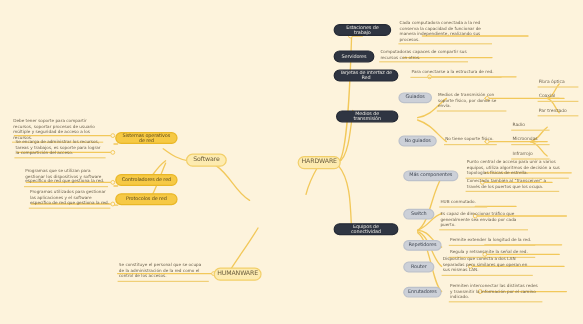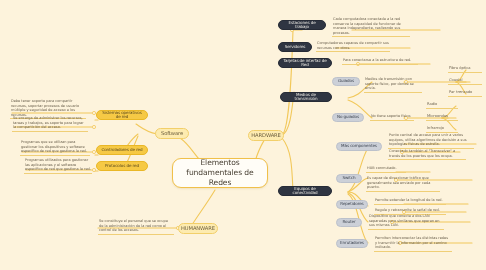--- a/index.html
+++ b/index.html
@@ -185,23 +185,20 @@
       <circle cx="406" cy="118" r="1.6"></circle>
       <circle cx="402" cy="152" r="1.6"></circle>
       <circle cx="396" cy="180" r="1.6"></circle>
       <circle cx="404" cy="212" r="1.6"></circle>
       <circle cx="392" cy="222" r="1.6"></circle>
       <circle cx="400" cy="243" r="1.6"></circle>
       <circle cx="178" cy="228" r="1.6"></circle>
     </g>
   </svg>
 
-  <div class="node root" style="left:172px; top:158px; width:96px; height:30px;">
-    <span>Elementos fundamentales de Redes</span>
-  </div>
 
   <div class="node pill-yellow" style="left:155px; top:128px; width:34px; height:11px;">
     <span>Software</span>
   </div>
 
   <div class="node pill-gold" style="left:96px; top:110px; width:52px; height:10px;">
     <span>Sistemas operativos de red</span>
   </div>
   <div class="note" style="left:10px; top:99px; width:76px;">Debe tener soporte para compartir recursos, soportar procesos de usuario múltiple y seguridad de acceso a los recursos.</div>
   <div class="note" style="left:12px; top:116px; width:76px;">Se encarga de administrar los recursos, tareas y trabajos, es soporte para lograr la compartición del acceso.</div>

